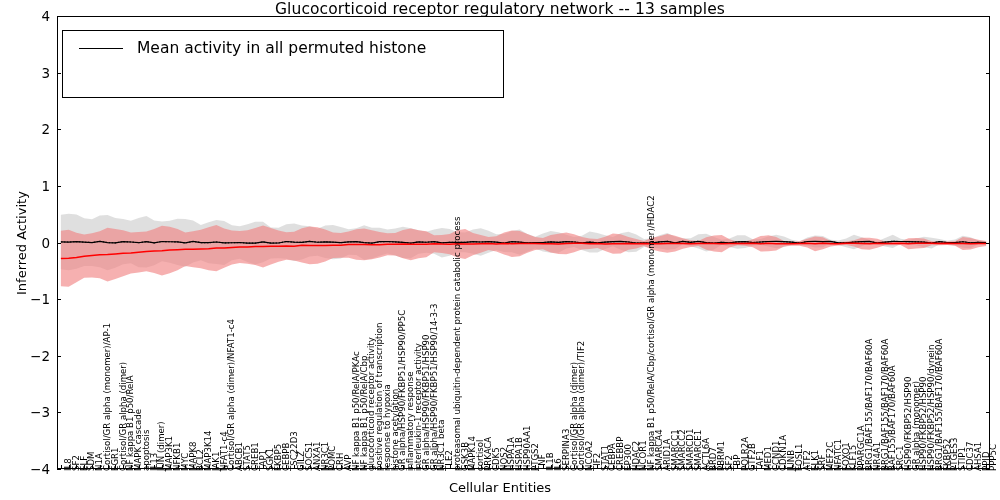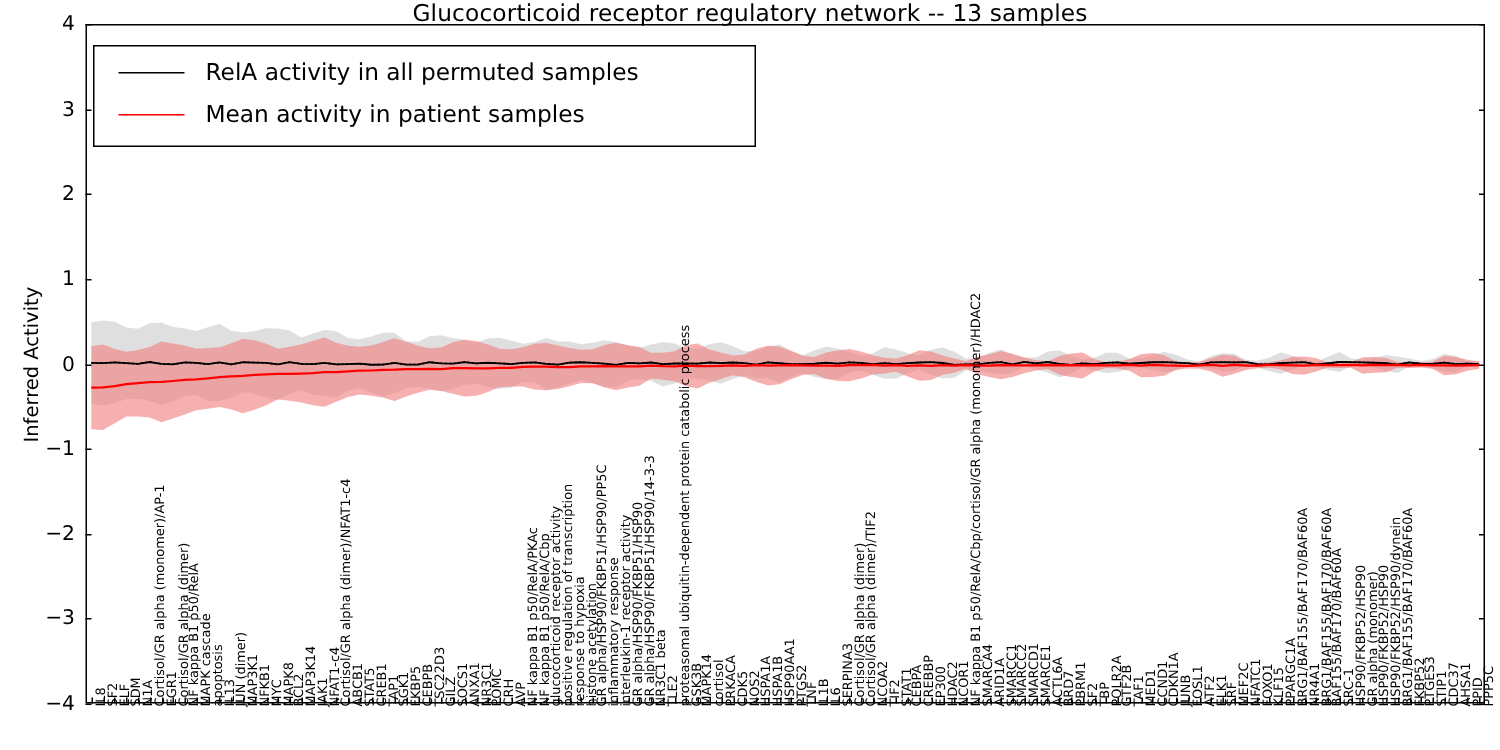--- a/index.html
+++ b/index.html
@@ -39,20 +39,21 @@
   .legline.red{border-top-color:#ff0000;}
   .legtext{font-size:15.5px;color:#000;white-space:nowrap;}
 </style>
 </head>
 <body>
 
 <div id="root">
   <div class="title" style="top: 1px;">Glucocorticoid receptor regulatory network -- 13 samples</div>
 
   <div class="ylabel" id="ylabel" style="left: 14px; top: 294.5px;">Inferred Activity</div>
+  <div class="xlabel" id="xlabel" style="top: 480px;">Cellular Entities</div>
 
   <div class="plotframe" id="plotframe" style="left: 57px; top: 16px; width: 933px; height: 453px;"></div>
 
   <svg class="canvas" id="chartsvg" width="1000" height="500">
       <defs>
         <clipPath id="axclip">
           <rect x="57" y="16" width="933" height="453"></rect>
         </clipPath>
       </defs>
       <g clip-path="url(#axclip)">
@@ -332,20 +333,16 @@
       <div class="xlab" style="left: 973.8px; top: 471px;">AHSA1</div>
       <div class="xtickmark" style="left: 978.3px; top: 465px; height: 4px;"></div>
       <div class="xlab" style="left: 981.5px; top: 471px;">PPID</div>
       <div class="xtickmark" style="left: 986.1px; top: 465px; height: 4px;"></div>
       <div class="xlab" style="left: 989.3px; top: 471px;">PPP5C</div>
     </div>
 
   <div class="legendbox" id="legendbox" style="left: 62px; top: 30px; width: 442px; height: 68px;">
     <div class="legrow" id="legrow0" style="left: 16px; top: 8px;">
       <span class="legline"></span>
-      <span class="legtext">RelA activity in all permuted samples</span>
-    </div>
-    <div class="legrow" id="legrow1" style="left: 16px; top: 36px;">
-      <span class="legline red"></span>
-      <span class="legtext">Mean activity in patient samples</span>
+      <span class="legtext">Mean activity in all permuted histone</span>
     </div>
   </div>
 </div>
 
 </body></html>

